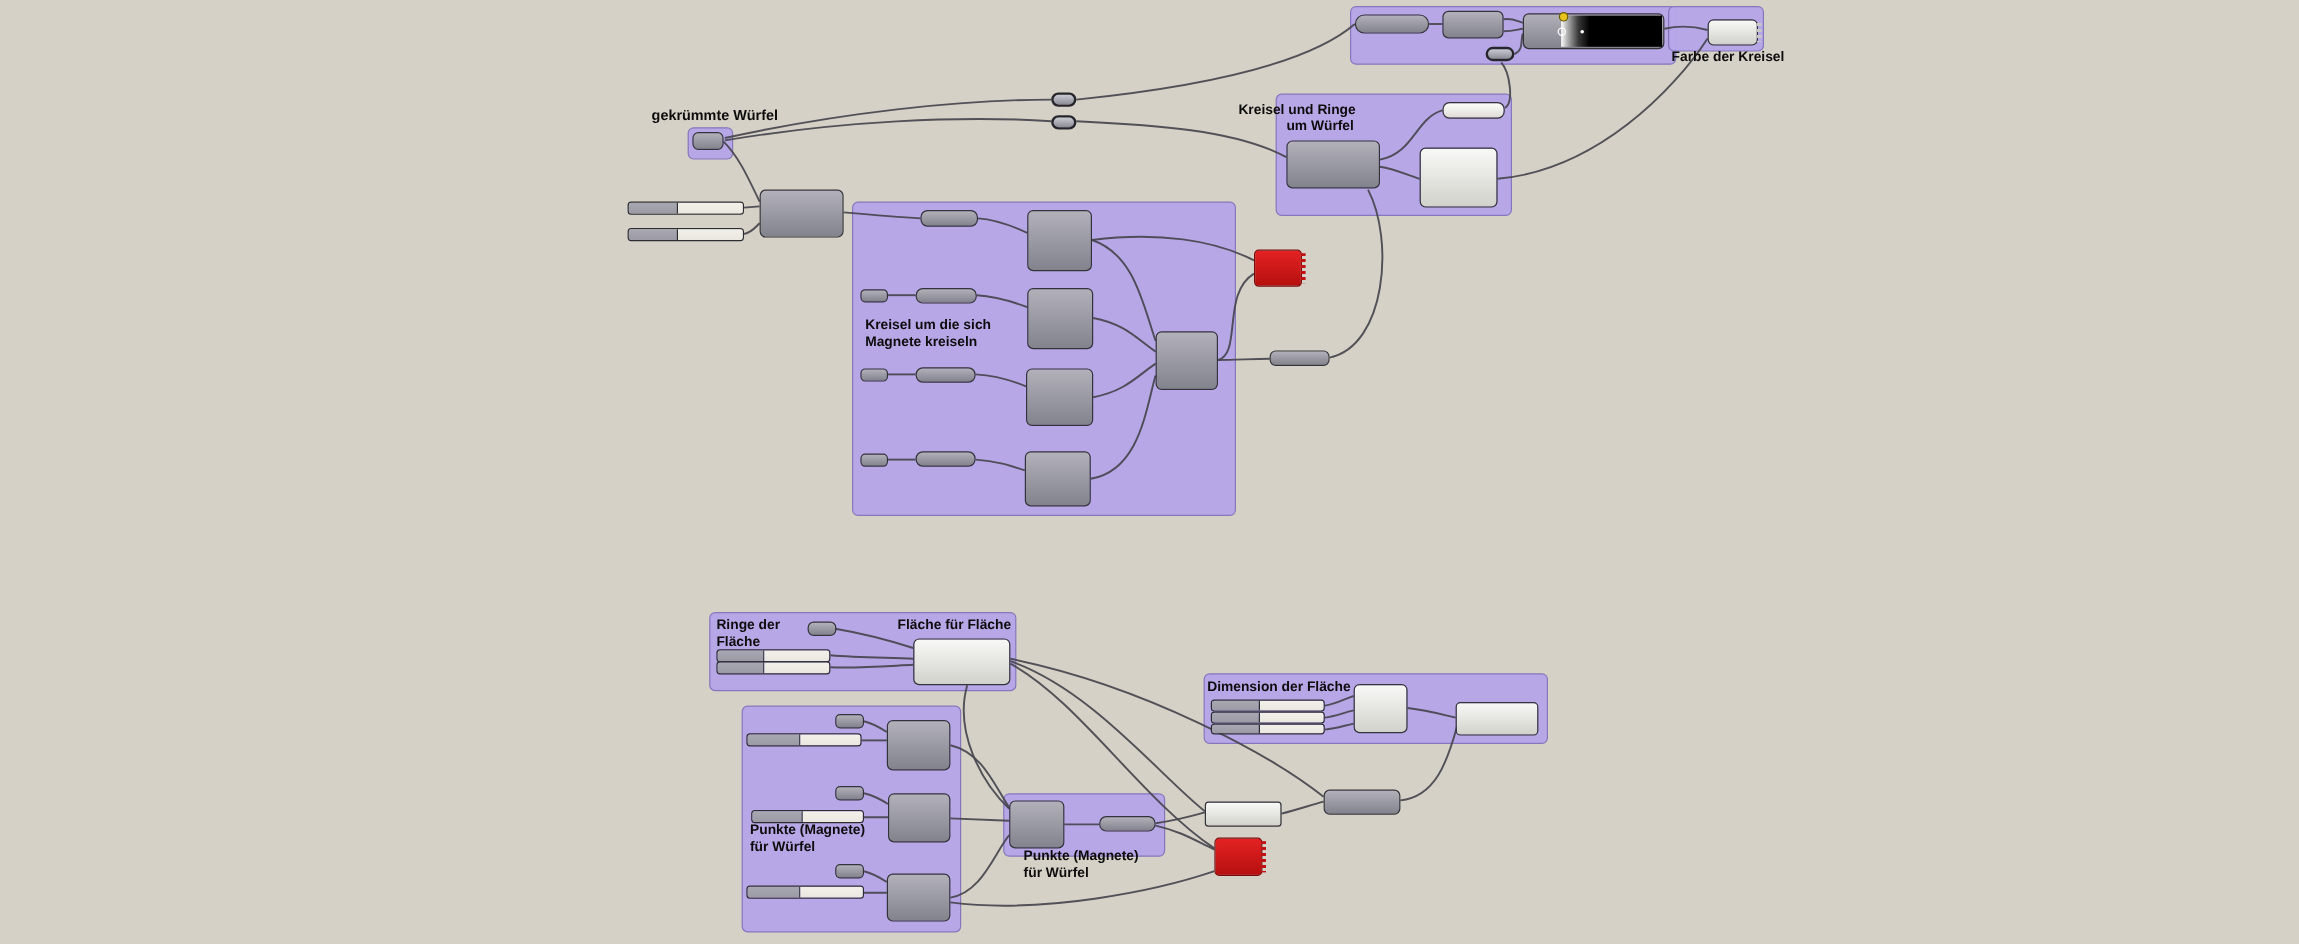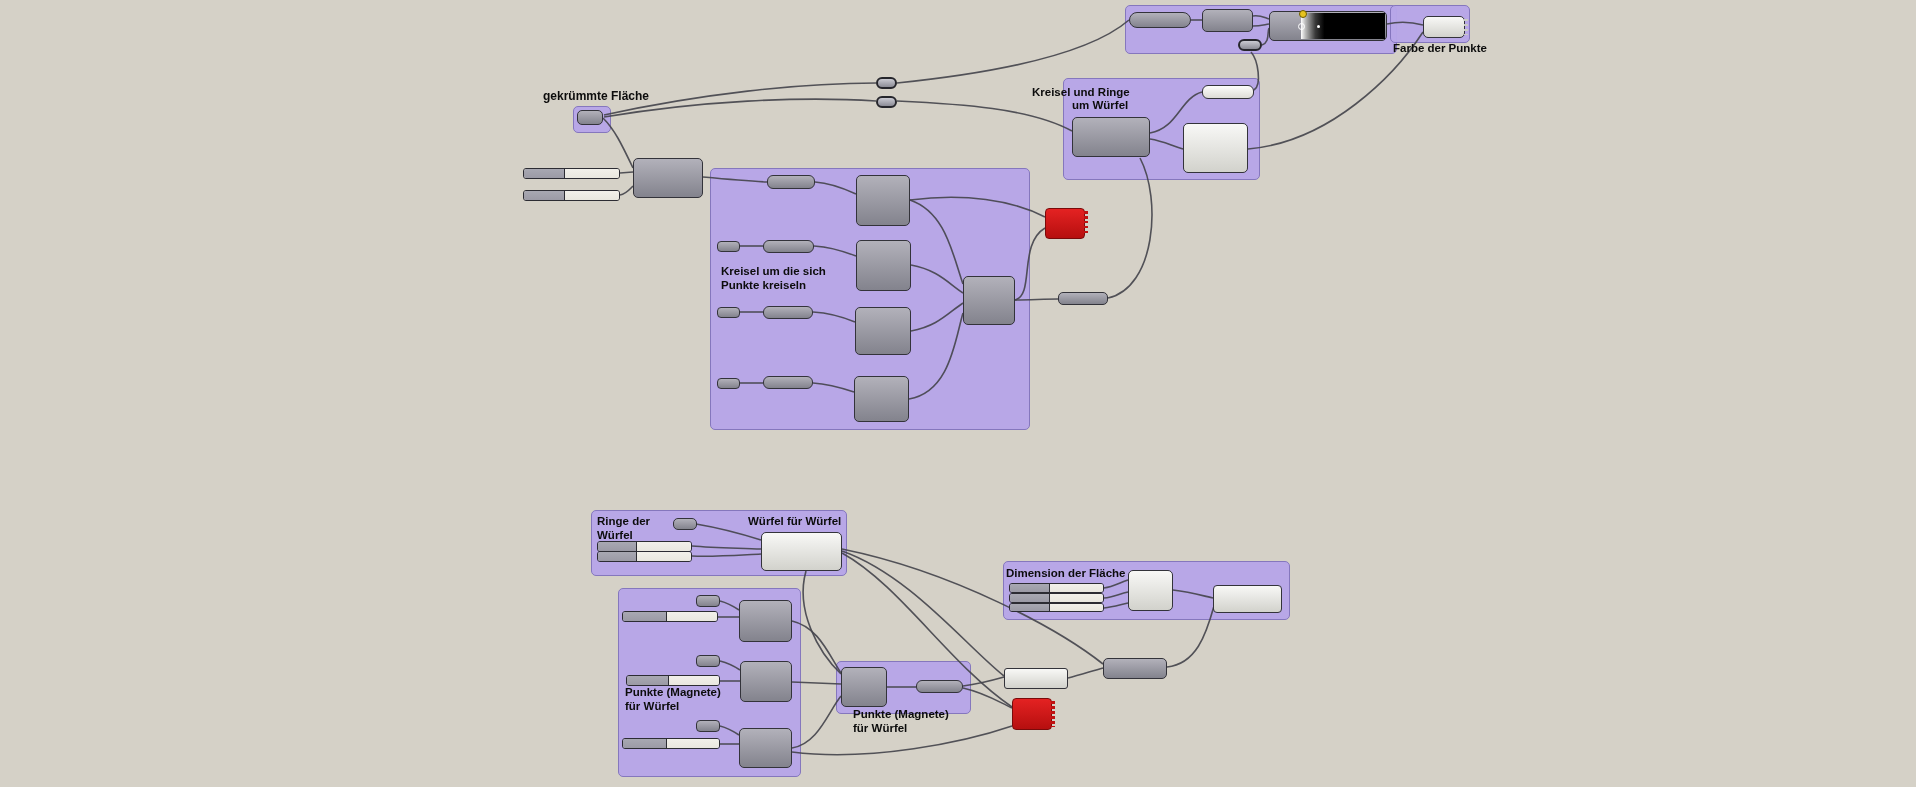--- a/index.html
+++ b/index.html
@@ -121,37 +121,37 @@
   <div class="cap" style="left:1129px;top:12px;width:62px;height:16px"></div>
   <div class="node" style="left:1202px;top:9px;width:51px;height:23px"></div>
   <div class="node" style="left:1269px;top:11px;width:118px;height:30px">
     <div class="gradstrip" style="left:31px"></div>
     <div class="dot" style="left:29px;top:-2px;width:6px;height:6px;background:var(--gradient-yellow);border:1px solid #6b5a00"></div>
     <div class="dot" style="left:28px;top:11px;width:5px;height:5px;border:1px solid #fff"></div>
     <div class="dot" style="left:47px;top:13px;width:3px;height:3px;background:#fff"></div>
   </div>
   <div class="relay" style="left:1238px;top:39px;width:24px;height:12px"></div>
   <div class="node light jag gray" style="left:1423px;top:16px;width:42px;height:22px"></div>
-  <div class="lbl" style="left:1393px;top:42px">Farbe der Punkte</div>
-
-  <div class="lbl" style="left:543px;top:90px;font-size:12px">gekrümmte Fläche</div>
+  <div class="lbl" style="left:1393px;top:42px">Farbe der Kreisel</div>
+
+  <div class="lbl" style="left:543px;top:90px;font-size:12px">gekrümmte Würfel</div>
   <div class="cap" style="left:577px;top:110px;width:26px;height:15px;border-radius:5px"></div>
 
   <div class="slider" style="left:523px;top:168px;width:97px;height:11px">
       <span class="d" style="width:40px"></span>
       <span class="l"></span>
     </div>
   <div class="slider" style="left:523px;top:190px;width:97px;height:11px">
       <span class="d" style="width:40px"></span>
       <span class="l"></span>
     </div>
   <div class="node" style="left:633px;top:158px;width:70px;height:40px"></div>
 
   <div class="lbl" style="left:721px;top:265px">Kreisel um die sich</div>
-  <div class="lbl" style="left:721px;top:279px">Punkte kreiseln</div>
+  <div class="lbl" style="left:721px;top:279px">Magnete kreiseln</div>
   <div class="cap" style="left:767px;top:175px;width:48px;height:14px;border-radius:6px"></div>
   <div class="node" style="left:856px;top:175px;width:54px;height:51px"></div>
   <div class="cap" style="left:717px;top:241px;width:23px;height:11px;border-radius:4px"></div>
   <div class="cap" style="left:763px;top:240px;width:51px;height:13px;border-radius:6px"></div>
   <div class="node" style="left:856px;top:240px;width:55px;height:51px"></div>
   <div class="cap" style="left:717px;top:307px;width:23px;height:11px;border-radius:4px"></div>
   <div class="cap" style="left:763px;top:306px;width:50px;height:13px;border-radius:6px"></div>
   <div class="node" style="left:855px;top:307px;width:56px;height:48px"></div>
   <div class="cap" style="left:717px;top:378px;width:23px;height:11px;border-radius:4px"></div>
   <div class="cap" style="left:763px;top:376px;width:50px;height:13px;border-radius:6px"></div>
@@ -164,31 +164,31 @@
   <div class="relay" style="left:876px;top:77px;width:21px;height:12px"></div>
   <div class="relay" style="left:876px;top:96px;width:21px;height:12px"></div>
 
   <div class="lbl" style="left:1032px;top:86px">Kreisel und Ringe</div>
   <div class="lbl" style="left:1072px;top:99px">um Würfel</div>
   <div class="node" style="left:1072px;top:117px;width:78px;height:40px"></div>
   <div class="cap light" style="left:1202px;top:85px;width:52px;height:14px;border-radius:6px"></div>
   <div class="node light" style="left:1183px;top:123px;width:65px;height:50px"></div>
 
   <div class="lbl" style="left:597px;top:515px">Ringe der</div>
-  <div class="lbl" style="left:597px;top:529px">Würfel</div>
+  <div class="lbl" style="left:597px;top:529px">Fläche</div>
   <div class="cap" style="left:673px;top:518px;width:24px;height:12px;border-radius:5px"></div>
   <div class="slider" style="left:597px;top:541px;width:95px;height:11px">
       <span class="d" style="width:38px"></span>
       <span class="l"></span>
     </div>
   <div class="slider" style="left:597px;top:551px;width:95px;height:11px">
       <span class="d" style="width:38px"></span>
       <span class="l"></span>
     </div>
-  <div class="lbl" style="left:748px;top:515px">Würfel für Würfel</div>
+  <div class="lbl" style="left:748px;top:515px">Fläche für Fläche</div>
   <div class="node light" style="left:761px;top:532px;width:81px;height:39px"></div>
 
   <div class="lbl" style="left:1006px;top:567px">Dimension der Fläche</div>
   <div class="slider" style="left:1009px;top:583px;width:95px;height:10px">
       <span class="d" style="width:39px"></span>
       <span class="l"></span>
     </div>
   <div class="slider" style="left:1009px;top:593px;width:95px;height:10px">
       <span class="d" style="width:39px"></span>
       <span class="l"></span>

